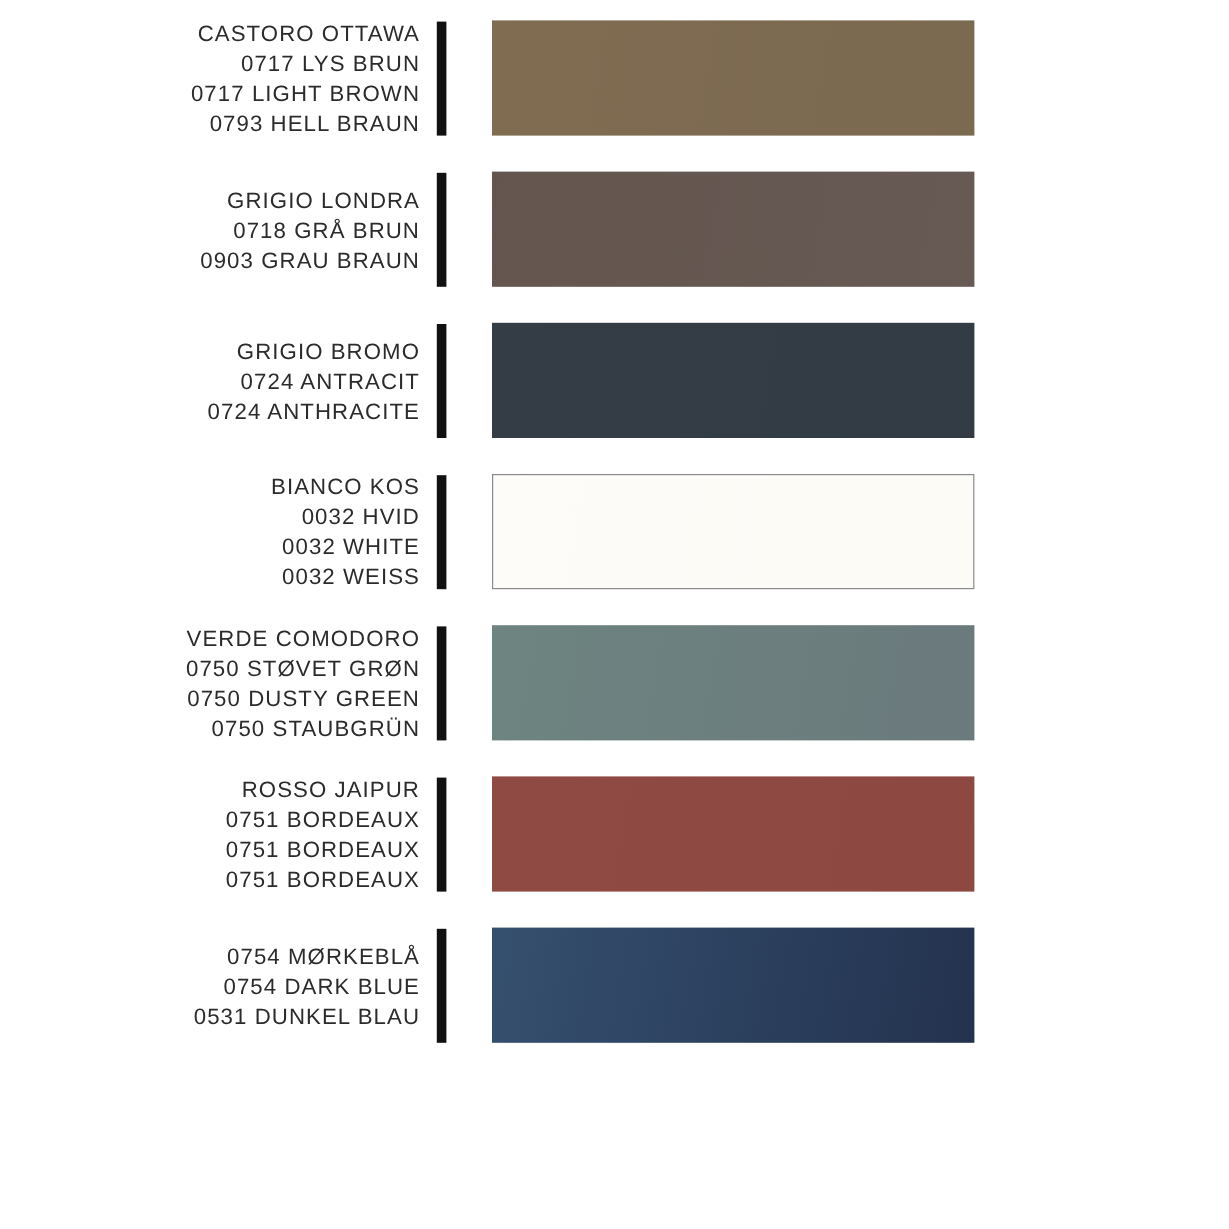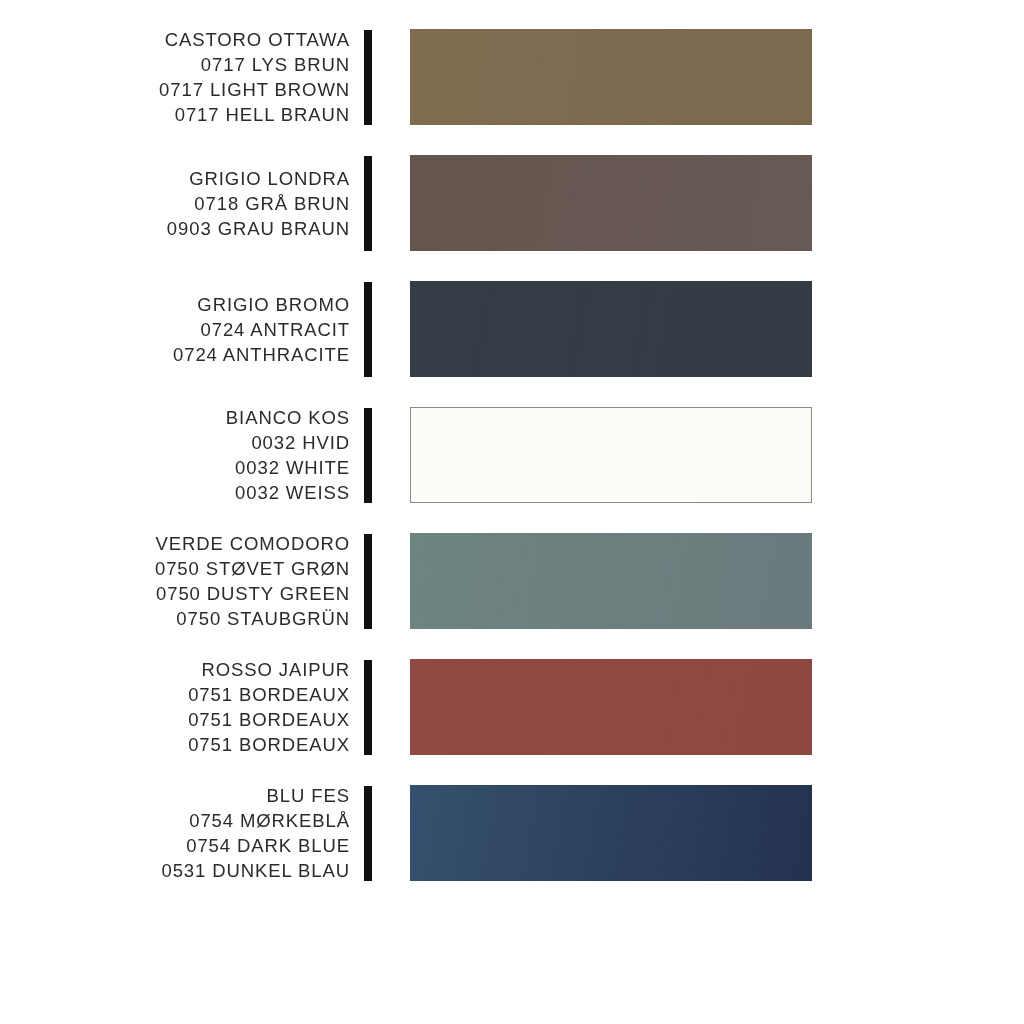--- a/index.html
+++ b/index.html
@@ -13,21 +13,21 @@
     font-family: "Liberation Sans", sans-serif;
     overflow: hidden;
   }
 
   #color-card {
     position: relative;
     width: 1024px;
     height: 1024px;
     background: #ffffff;
     box-sizing: border-box;
-    padding-top: 14px;
+    padding-top: 2px;
   }
 
   .swatch-row {
     position: relative;
     display: flex;
     align-items: center;
     height: 126px;
     box-sizing: border-box;
   }
 
@@ -76,21 +76,21 @@
 </style>
 </head>
 <body>
 
 <div id="color-card">
     <div class="swatch-row">
       <div class="label-block">
         <div class="label-line">CASTORO OTTAWA</div>
         <div class="label-line">0717 LYS BRUN</div>
         <div class="label-line">0717 LIGHT BROWN</div>
-        <div class="label-line">0717 HELL BRAUN</div>
+        <div class="label-line">0793 HELL BRAUN</div>
       </div>
       <div class="divider-bar"></div>
       <div class="swatch-spacer"></div>
       <div class="swatch" style="background: linear-gradient(100deg, rgb(127, 108, 81) 0%, rgb(123, 105, 80) 100%);"></div>
     </div>
     <div class="swatch-row">
       <div class="label-block">
         <div class="label-line">GRIGIO LONDRA</div>
         <div class="label-line">0718 GRÅ BRUN</div>
         <div class="label-line">0903 GRAU BRAUN</div>
@@ -137,21 +137,20 @@
         <div class="label-line">0751 BORDEAUX</div>
         <div class="label-line">0751 BORDEAUX</div>
         <div class="label-line">0751 BORDEAUX</div>
       </div>
       <div class="divider-bar"></div>
       <div class="swatch-spacer"></div>
       <div class="swatch" style="background: linear-gradient(100deg, rgb(143, 74, 68) 0%, rgb(141, 72, 66) 100%);"></div>
     </div>
     <div class="swatch-row">
       <div class="label-block">
-        <div class="label-line">BLU FES</div>
         <div class="label-line">0754 MØRKEBLÅ</div>
         <div class="label-line">0754 DARK BLUE</div>
         <div class="label-line">0531 DUNKEL BLAU</div>
       </div>
       <div class="divider-bar"></div>
       <div class="swatch-spacer"></div>
       <div class="swatch" style="background: linear-gradient(100deg, rgb(53, 80, 110) 0%, rgb(35, 50, 79) 100%);"></div>
     </div>
   </div>
 

